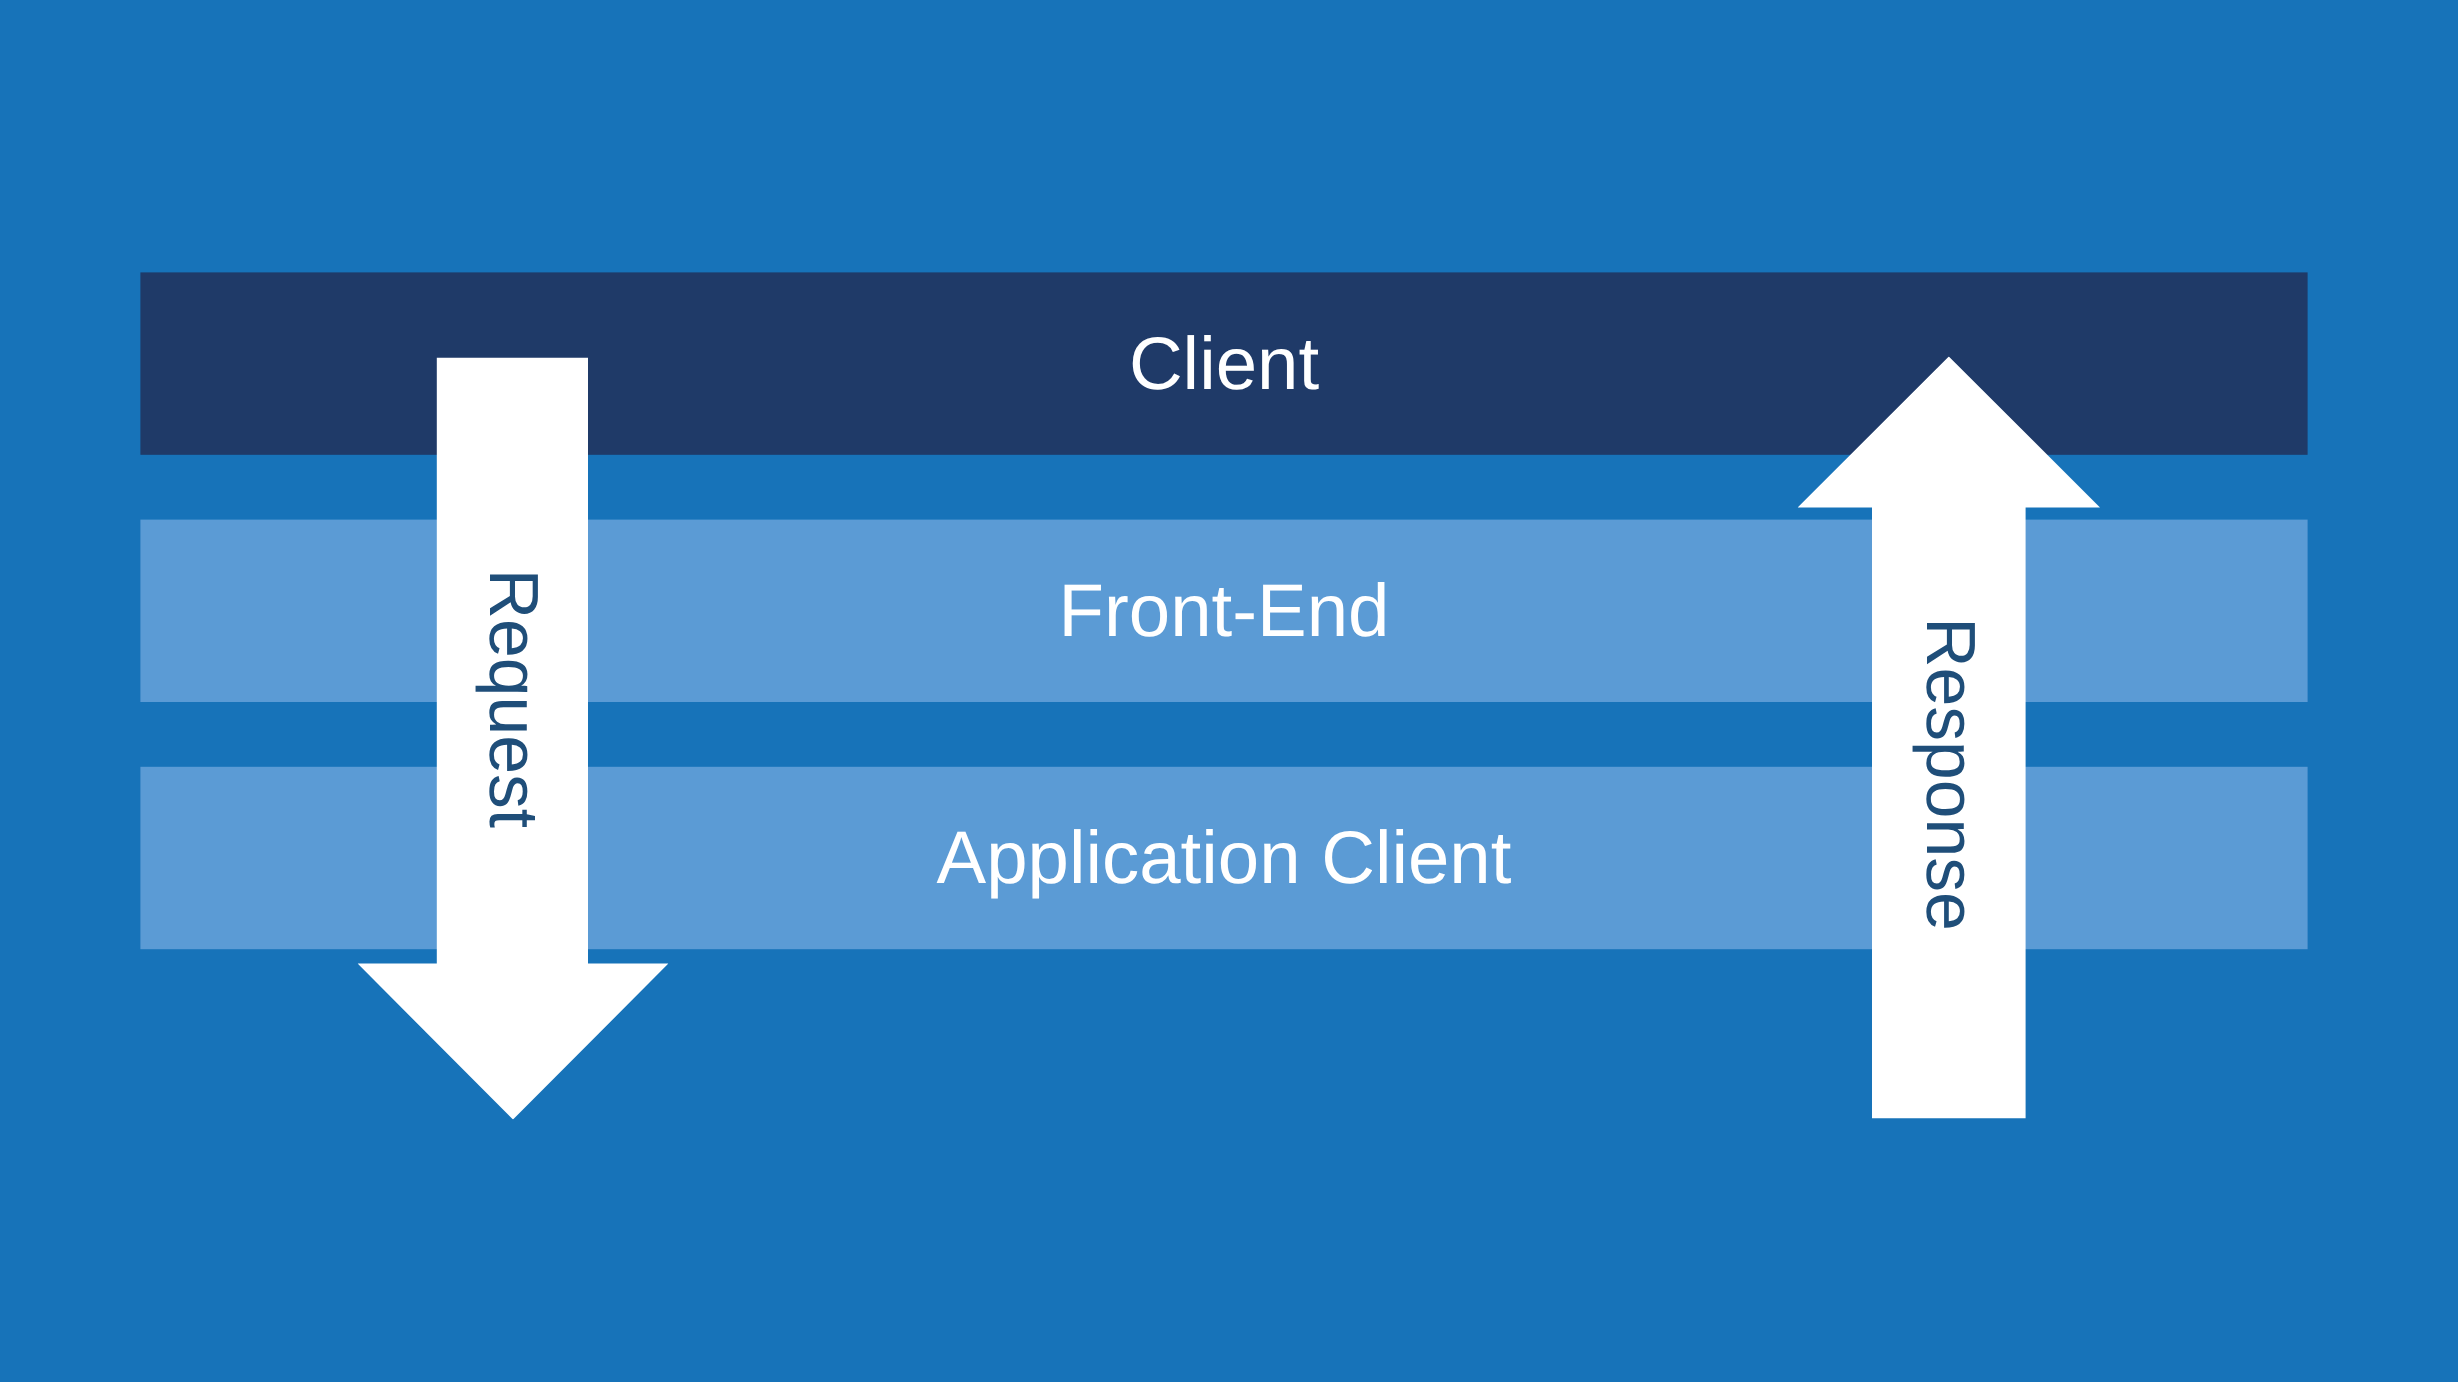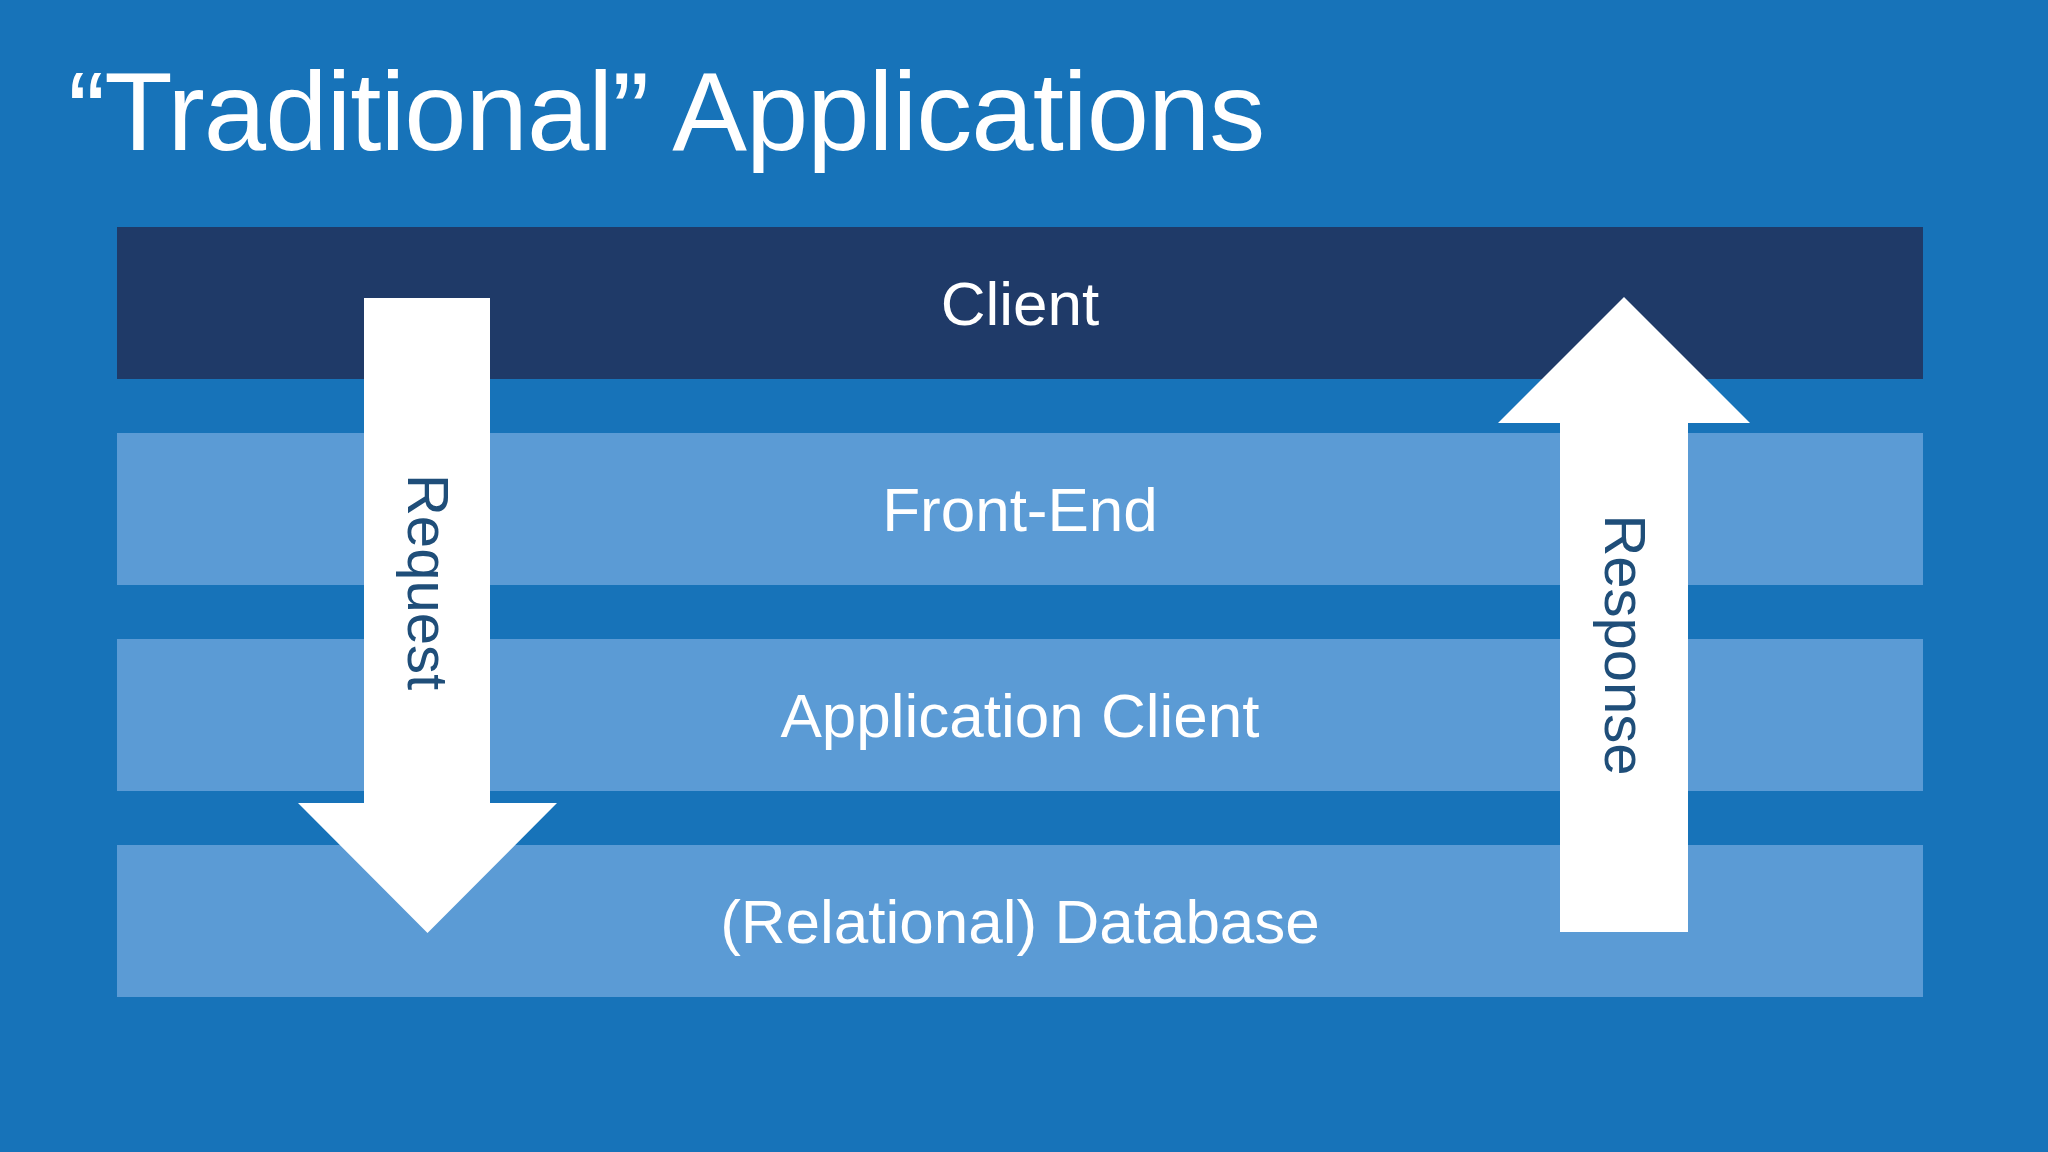--- a/index.html
+++ b/index.html
@@ -40,37 +40,33 @@
     transform:translate(-50%,-50%) rotate(90deg);
   }
   .arrow-label-request{left:428px;top:582px;}
   .arrow-label-response{left:1625px;top:645px;}
 </style>
 </head>
 <body>
 
 <div class="slide">
 
-  <h1 class="title">“Traditional” Applications</h1>
 
   <div class="layer layer-client">
     <span>Client</span>
   </div>
 
   <div class="layer layer-frontend">
     <span>Front-End</span>
   </div>
 
   <div class="layer layer-applogic">
     <span>Application Client</span>
   </div>
 
-  <div class="layer layer-database">
-    <span>(Relational) Database</span>
-  </div>
 
   <svg class="arrow arrow-request" width="259" height="635" viewBox="0 0 259 635" aria-hidden="true">
     <polygon points="66,0 192,0 192,505 259,505 129.5,635 0,505 66,505" fill="#FFFFFF"></polygon>
   </svg>
 
   <svg class="arrow arrow-response" width="252" height="635" viewBox="0 0 252 635" aria-hidden="true">
     <polygon points="126,0 252,126 190,126 190,635 62,635 62,126 0,126" fill="#FFFFFF"></polygon>
   </svg>
 
   <span class="arrow-label arrow-label-request">Request</span>

